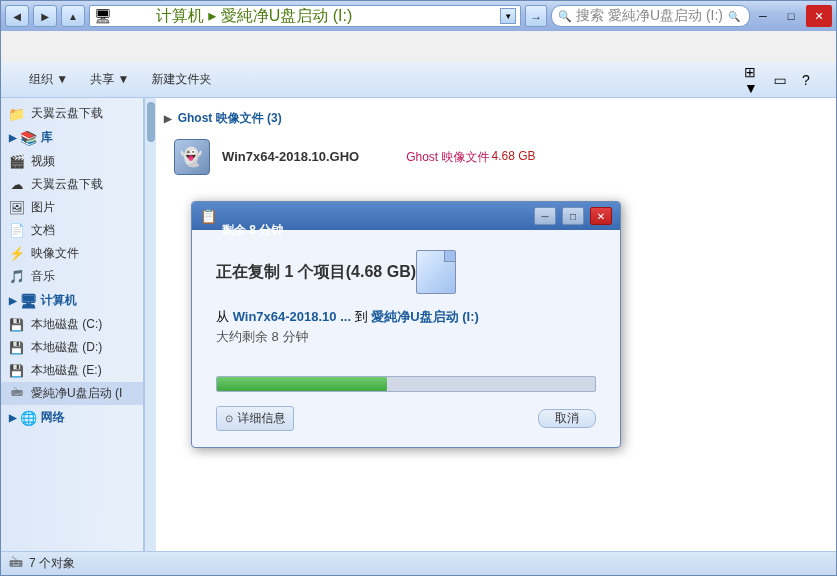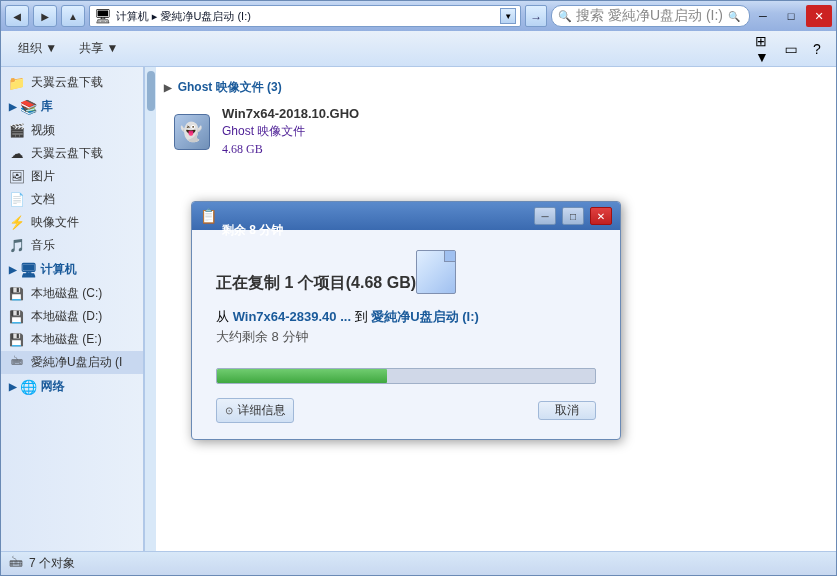--- a/index.html
+++ b/index.html
@@ -65,24 +65,25 @@
       font-size: 12px;
       gap: 4px;
     }
 
     .address-bar-icon {
       font-size: 14px;
     }
 
     .address-text {
       flex: 1;
-      font-size: 11px;
-      color: #0f172a;
+      font-size: 16px;
+      color: #4d7c0f;
       white-space: nowrap;
       overflow: hidden;
+      margin-left: 40px;
     }
 
     .address-dropdown {
       width: 16px;
       height: 16px;
       background: linear-gradient(to bottom, #ddeeff, #b8d4f4);
       border: 1px solid #7a9ccb;
       display: flex;
       align-items: center;
       justify-content: center;
@@ -173,24 +174,25 @@
       cursor: pointer;
       border-radius: 2px;
     }
 
     
     .toolbar {
       height: 36px;
       background: linear-gradient(to bottom, #e8f0fa, #d0e2f8);
       display: flex;
       align-items: center;
-      padding: 0 8px;
+      padding: 0 19px;
       gap: 4px;
       flex-shrink: 0;
       border-bottom: 1px solid #b0c8e8;
+      margin-top: 31px;
     }
 
     .toolbar-btn {
       display: flex;
       align-items: center;
       gap: 4px;
       padding: 4px 8px;
       font-size: 12px;
       color: #333;
       cursor: pointer;
@@ -328,39 +330,39 @@
       overflow: hidden;
     }
 
     .ghost-icon::before {
       content: '👻';
       font-size: 18px;
     }
 
     .file-info {
       display: flex;
-      flex-direction: column;
+      flex-direction: row;
       gap: 2px;
     }
 
     .file-name {
       font-size: 13px;
       font-weight: bold;
       color: #333;
     }
 
     .file-type {
       font-size: 12px;
-      color: #4c1d95;
+      color: #be185d;
+      margin-left: 45px;
     }
 
     .file-size {
       font-size: 12px;
-      color: #4c1d95;
-      font-family: Liberation Serif, serif;
+      color: #b91c1c;
     }
 
     
     .status-bar {
       height: 24px;
       background: linear-gradient(to bottom, #d8e8f8, #c8d8f0);
       border-top: 1px solid #b0c8e8;
       display: flex;
       align-items: center;
       padding: 0 8px;
@@ -435,21 +437,21 @@
     .dialog-body {
       padding: 20px 24px 16px 24px;
     }
 
     .dialog-main-title {
       font-size: 16px;
       font-weight: bold;
       color: #333;
       margin-bottom: 14px;
       display: flex;
-      align-items: flex-end;
+      align-items: center;
     }
 
     .dialog-doc-icon {
       width: 40px;
       height: 44px;
       background: linear-gradient(135deg, #e0eeff 0%, #c0d8f8 50%, #a0c0f0 100%);
       border: 1px solid #8090b0;
       border-radius: 2px;
       position: relative;
       flex-shrink: 0;
@@ -470,21 +472,21 @@
       margin-bottom: 2px;
     }
 
     .copy-source strong {
       color: #1a5a9a;
     }
 
     .copy-time {
       font-size: 13px;
       color: #555;
-      margin-bottom: 22px;
+      margin-bottom: 30px;
     }
 
     .progress-bar-container {
       width: 100%;
       height: 16px;
       background: #d0d8e8;
       border: 1px solid #a0b0c8;
       border-radius: 2px;
       overflow: hidden;
       margin-bottom: 14px;
@@ -516,21 +518,21 @@
     }
 
     .details-arrow {
       font-size: 10px;
       color: #555;
     }
 
     .cancel-btn {
       background: linear-gradient(to bottom, #e8f0fa, #d0e0f4);
       border: 1px solid #a0b8d8;
-      border-radius: 3px;
+      border-radius: 8px;
       padding: 0 16px;
       font-size: 12px;
       cursor: pointer;
       color: #333;
       font-family: Liberation Mono, monospace;
     }
 
     
     .sidebar-wrapper {
       display: flex;
@@ -601,20 +603,21 @@
       <div class="ctrl-btn">─</div>
       <div class="ctrl-btn">□</div>
       <div class="ctrl-btn close">✕</div>
     </div>
   </div>
 
 
   <div class="toolbar">
     <div class="toolbar-btn">组织 ▼</div>
     <div class="toolbar-btn">共享 ▼</div>
+    <div class="toolbar-btn">新建文件夹</div>
     <div class="toolbar-right">
       <div class="view-btn">⊞ ▼</div>
       <div class="view-btn">▭</div>
       <div class="view-btn">?</div>
     </div>
   </div>
 
   <div class="main-content">
 
     <div class="sidebar-wrapper">
@@ -727,21 +730,21 @@
     </div>
 
     <div class="dialog-body">
       <div class="dialog-main-title">
         <span>正在复制 1 个项目(4.68 GB)</span>
         <div class="dialog-doc-icon"></div>
       </div>
 
       <div class="copy-source">
         <span>从 </span>
-        <strong>Win7x64-2839.40 ...</strong>
+        <strong>Win7x64-2018.10 ...</strong>
         <span> 到 </span>
         <strong>愛純净U盘启动 (I:)</strong>
       </div>
       <div class="copy-time">大约剩余 8 分钟</div>
 
       <div class="progress-bar-container">
         <div class="progress-bar-fill" style="width: 45%;"></div>
       </div>
 
       <div class="dialog-footer">

